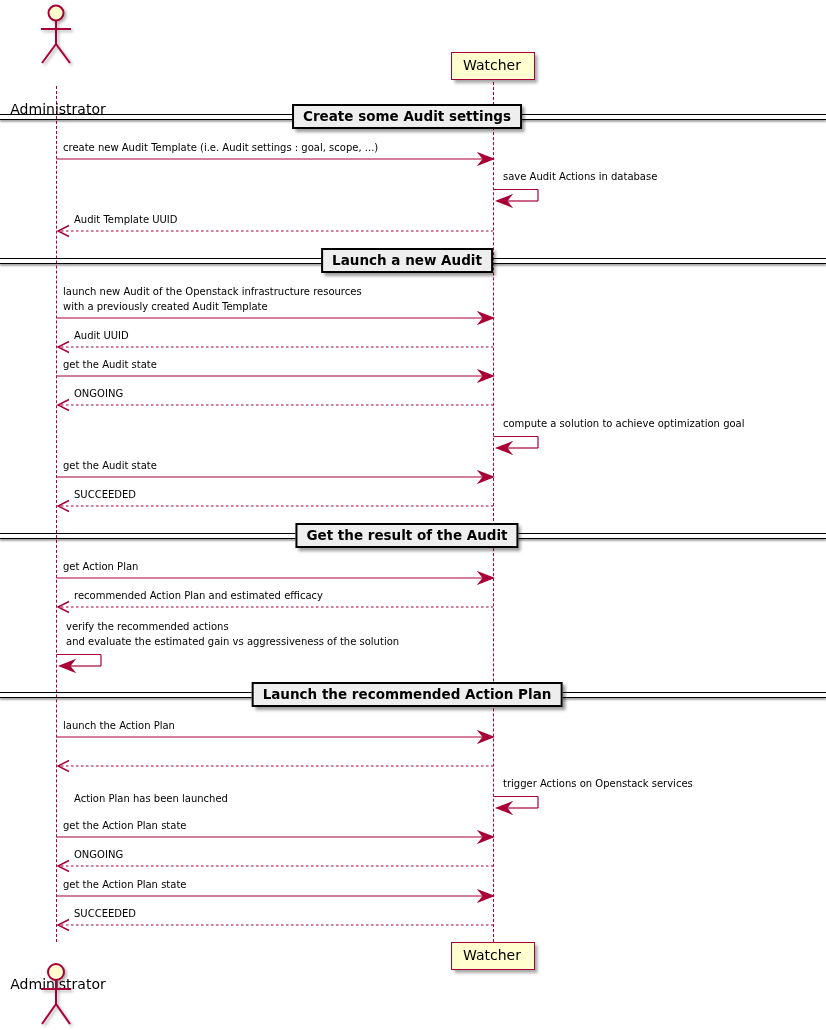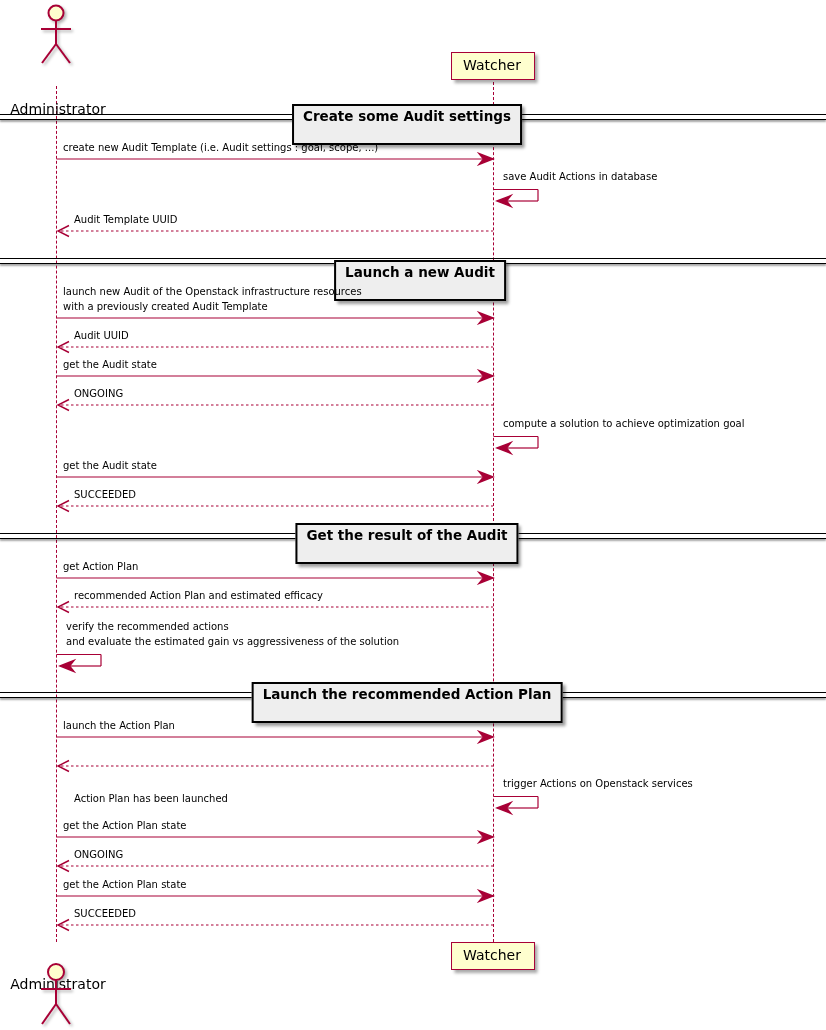--- a/index.html
+++ b/index.html
@@ -48,21 +48,21 @@
     border-bottom:1px solid #000;
     box-shadow:0 2px 2px rgba(0,0,0,0.35);
     z-index:1;
   }
   .divider-label{
     position:absolute;
     transform:translateX(-50%);
     background:#EEEEEE;
     border:2px solid #000;
     box-shadow:3px 3px 3px rgba(0,0,0,0.40);
-    padding:2px 9px 19px 9px;
+    padding:2px 9px 3px 9px;
     font-size:13.5px;
     font-weight:bold;
     line-height:16px;
     white-space:nowrap;
     z-index:2;
   }
   .msg-label{
     position:absolute;
     font-size:10px;
     line-height:15px;
@@ -120,21 +120,21 @@
       <div>save Audit Actions in database</div>
     </div>
     <svg width="444" height="14" class="msg-arrow" style="left: 56px; top: 224px;">
       <line x1="5" y1="7" x2="437" y2="7" stroke="#A80036" stroke-width="1.2" stroke-dasharray="2.5,2.5"></line>
       <polyline points="13,1.5 2,7 13,12.5" fill="none" stroke="#A80036" stroke-width="1.4"></polyline>
     </svg>
     <div class="msg-label" style="left: 74px; top: 212px;">
       <div>Audit Template UUID</div>
     </div>
     <div class="divider-line" style="top: 258px;"></div>
-    <div class="divider-label" style="left: 407px; top: 260px; margin-left: 13px;">Launch a new Audit</div>
+    <div class="divider-label" style="left: 407px; top: 248px;">Launch a new Audit</div>
     <svg width="444" height="14" class="msg-arrow" style="left: 56px; top: 311px;">
       <line x1="0.5" y1="7" x2="428" y2="7" stroke="#A80036" stroke-width="1.2"></line>
       <polygon points="437,7 423,1.5 427.5,7 423,12.5" fill="#A80036" stroke="#A80036" stroke-width="1.4"></polygon>
     </svg>
     <div class="msg-label" style="left: 63px; top: 284px;">
       <div>launch new Audit of the Openstack infrastructure resources</div>
       <div>with a previously created Audit Template</div>
     </div>
     <svg width="444" height="14" class="msg-arrow" style="left: 56px; top: 340px;">
       <line x1="5" y1="7" x2="437" y2="7" stroke="#A80036" stroke-width="1.2" stroke-dasharray="2.5,2.5"></line>

